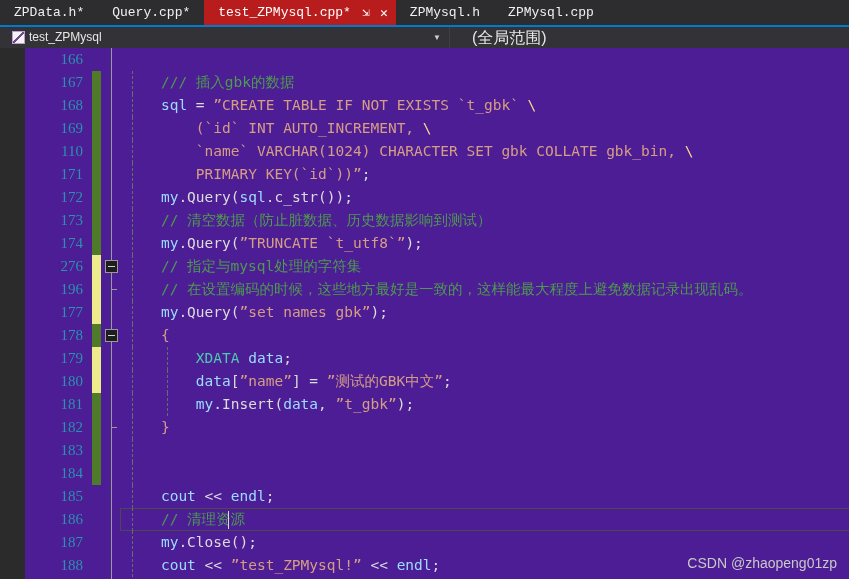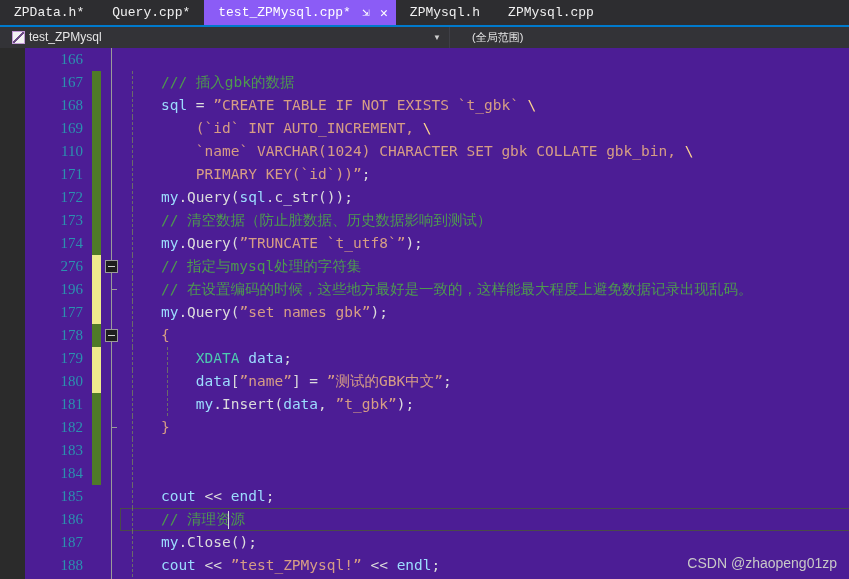--- a/index.html
+++ b/index.html
@@ -18,21 +18,21 @@
     display:flex;align-items:stretch;
   }
   .tab{
     display:flex;align-items:center;
     padding:0 14px;
     font-size:13px;color:#f1f1f1;
     white-space:nowrap;
     height:25px;box-sizing:border-box;font-family:Liberation Mono, monospace;
   }
   .tab.active{
-    background:#8b5cf6;color:#ffffff;
+    background:#b91c1c;color:#ffffff;
     padding-right:4px;
   }
   .tab .tab-label{line-height:25px;}
   .tab-pin{
     display:inline-block;width:16px;text-align:center;
     font-size:12px;color:#ffffff;margin-left:7px;
   }
   .tab-close{
     display:inline-block;width:16px;text-align:center;
     font-size:13px;color:#ffffff;margin-left:2px;
@@ -64,21 +64,21 @@
   }
   .nav-text{
     font-size:12px;color:#e6e6e6;line-height:21px;
     white-space:nowrap;
   }
   .nav-caret{
     margin-left:auto;margin-right:8px;
     font-size:8px;color:#cfcfcf;line-height:21px;
   }
   .nav-scope{
-    font-size:11px;color:#e6e6e6;line-height:21px;margin-left:22px;
+    font-size:16px;color:#e6e6e6;line-height:21px;margin-left:22px;
   }
 
   
   .editor{
     position:absolute;left:0;top:48px;width:849px;height:531px;
     background:#1e1e1e;overflow:hidden;
   }
   .selection-margin{
     position:absolute;left:0;top:0;width:25px;height:531px;background:#2b2b2b;
   }

